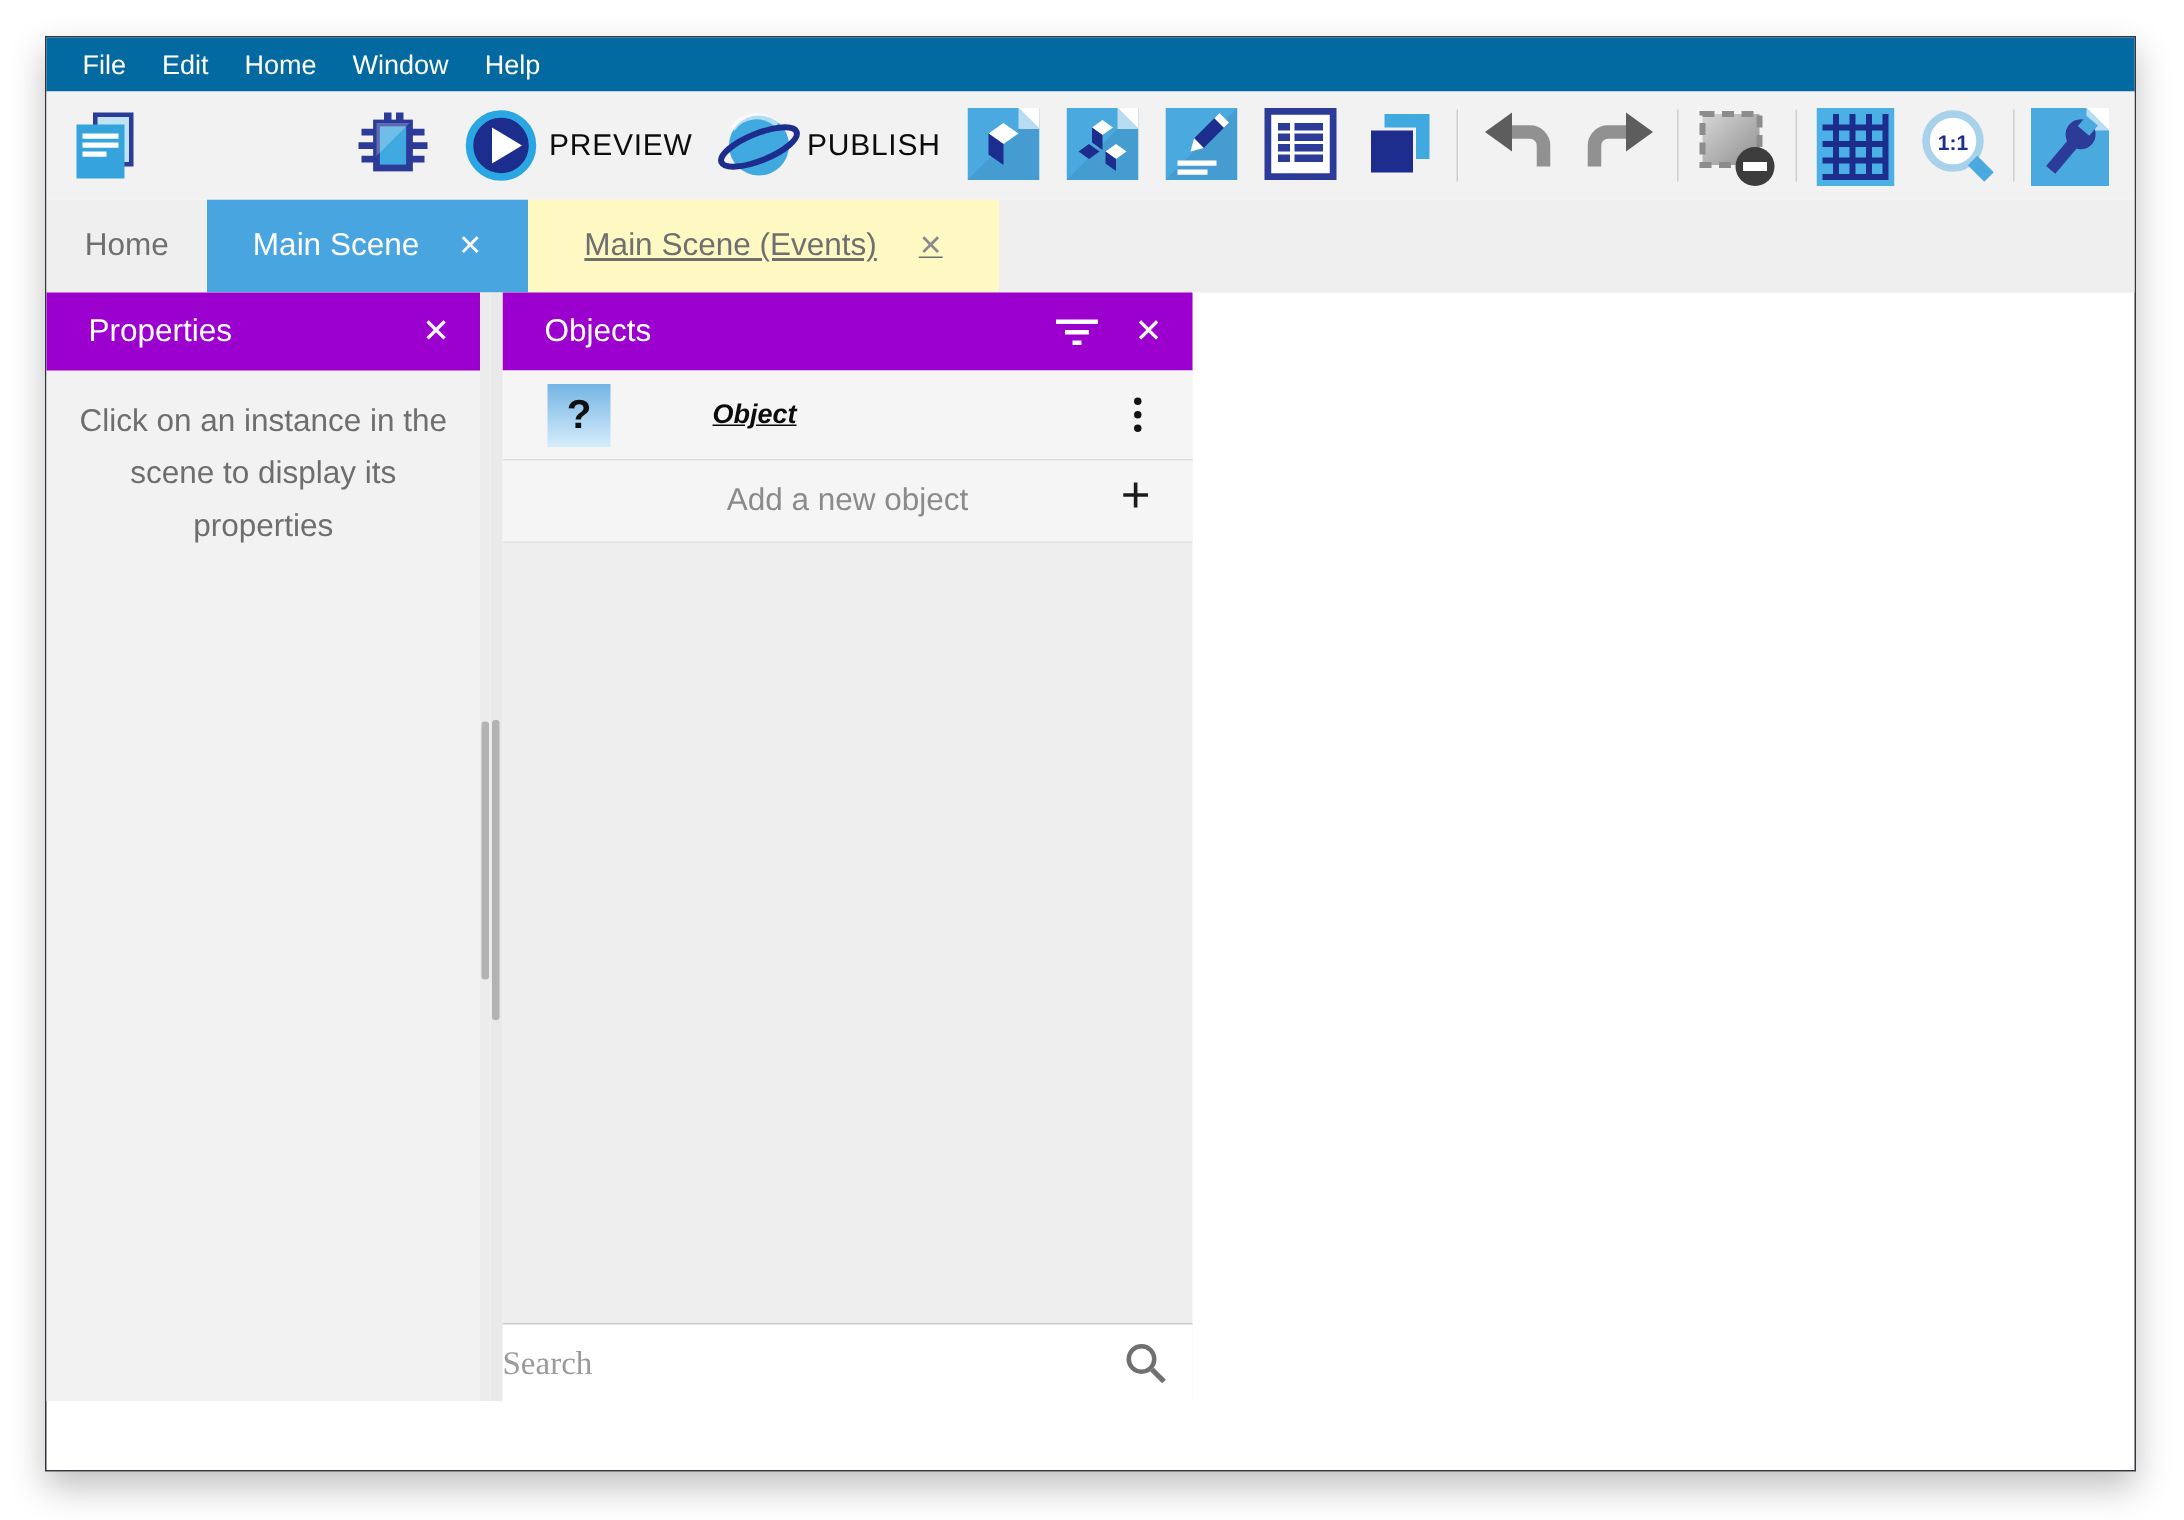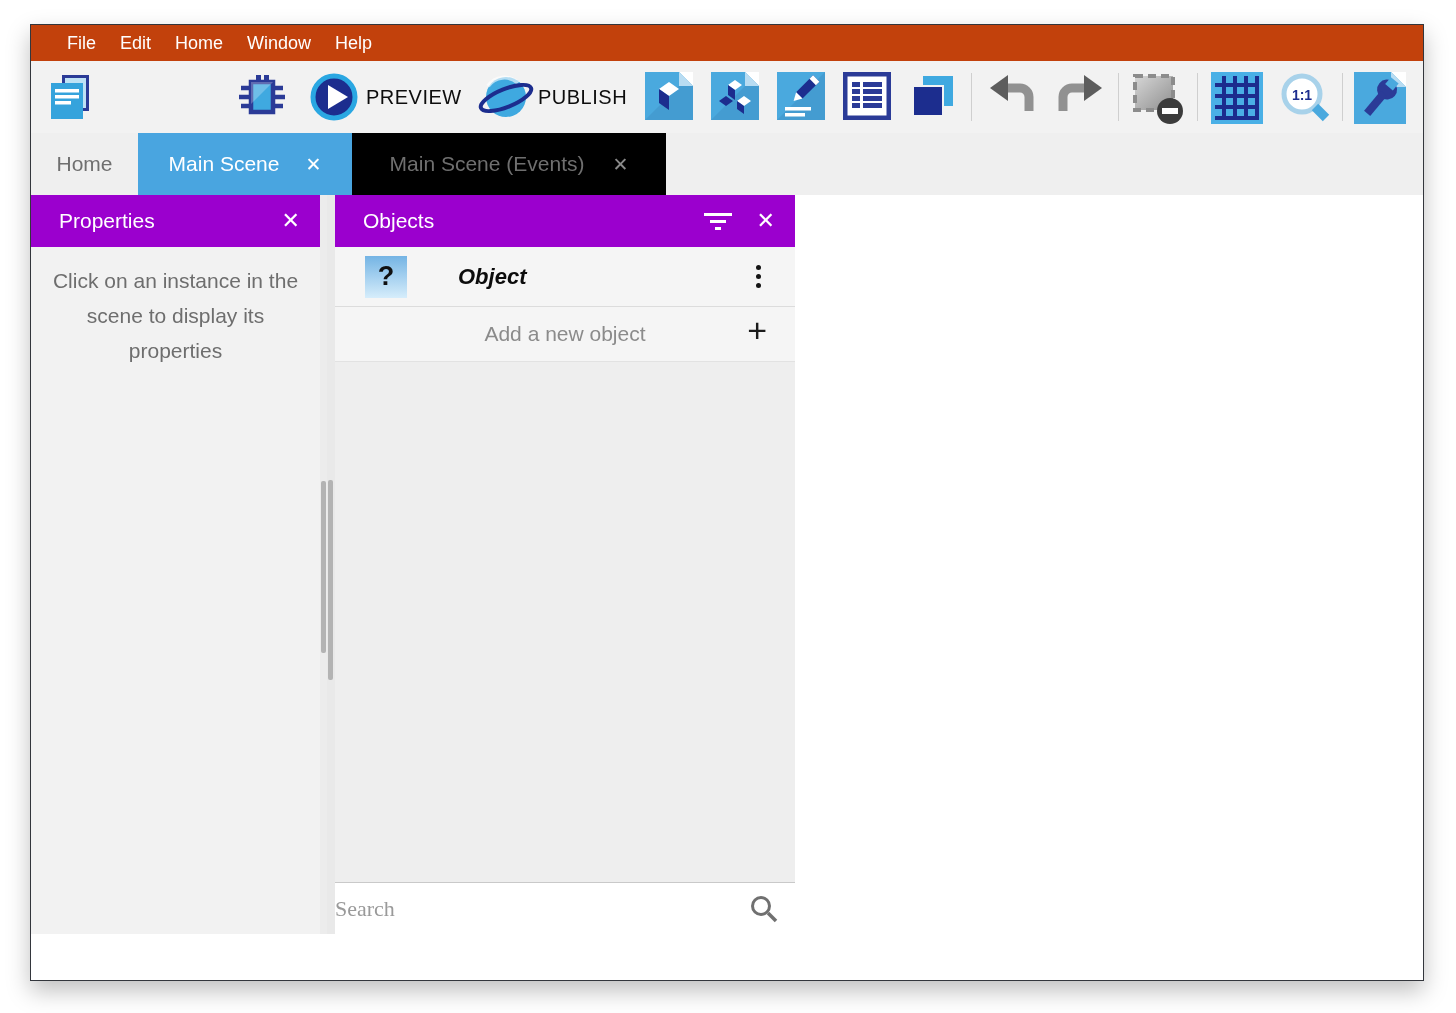--- a/index.html
+++ b/index.html
@@ -12,36 +12,36 @@
   
   .titlebar { height:46px; background:#fff; display:flex; align-items:center; padding-left:14px; }
   .logo { width:30px; height:30px; flex:none; }
   .title-text { margin-left:30px; font-size:19px; color:#0b0b0b; white-space:nowrap; }
   .win-controls { margin-left:auto; display:flex; height:100%; }
   .win-btn { width:54px; height:100%; display:flex; align-items:center; justify-content:center; }
   .min-glyph { width:13px; height:0; border-top:2px solid #1c1c1c; display:block; }
   .max-glyph { width:13px; height:13px; border:1.6px solid #1c1c1c; display:block; }
 
   
-  .menubar { height:36px; background:#c2410c; display:flex; align-items:flex-start; padding-left:24px; }
+  .menubar { height:36px; background:#0369a1; display:flex; align-items:flex-start; padding-left:12px; }
   .menu-item { color:#fff; font-size:18px; padding:0 12px; line-height:36px; }
 
   
   .toolbar { position:relative; height:72px; background:#f2f2f2; }
   .tb { position:absolute; top:11px; }
   .tb-label { position:absolute; top:0; height:72px; line-height:72px; font-size:20px; color:#0d0d0d; letter-spacing:.5px; }
   .tb-sep { position:absolute; top:12px; width:1px; height:48px; background:#cfcfcf; }
 
   
   .tabbar { height:62px; background:#efefef; display:flex; font-size:21px; }
   .tab { display:flex; align-items:center; justify-content:center; height:100%; }
   .tab-home { width:107px; color:#6f6f6f; }
   .tab-active { width:214px; background:#49a5e0; color:#fff; gap:26px; }
   .tab-active .tab-close { color:#fff; font-size:19px; }
-  .tab-events { width:314px; background:#000000; color:#6f6f6f; gap:28px; }
+  .tab-events { width:314px; background:#fef9c3; color:#6f6f6f; gap:28px;text-decoration:underline; }
   .tab-events .tab-close { color:#8a8a8a; font-size:19px; }
 
   
   .content { display:flex; height:739px; }
 
   .panel-header { height:52px; background:#9b00ce; display:flex; align-items:center; padding:0 20px 0 28px; }
   .panel-title { color:#fff; font-size:21px; }
   .panel-close { color:#fff; font-size:22px; font-weight:300; margin-left:24px; }
 
   .props-panel { width:289px; background:#f2f2f2; display:flex; flex-direction:column; }
@@ -65,21 +65,21 @@
                  border-radius:3px 10px 0 0; color:#cbcbcb; font-size:23px; font-weight:bold;
                  display:flex; align-items:center; padding-left:9px; }
 
   .objects-panel { width:460px; background:#eeeeee; display:flex; flex-direction:column; }
   .obj-header-spacer { flex:1; }
   .object-row { height:60px; background:#f5f5f5; border-bottom:1px solid #dcdcdc;
                 display:flex; align-items:center; padding:0 28px 0 30px; }
   .object-thumb { width:42px; height:42px; background:linear-gradient(#74b4e4,#d6edfb);
                   display:flex; align-items:center; justify-content:center;
                   font-size:27px; font-weight:bold; color:#101010; }
-  .object-name { margin-left:51px; font-size:22px; font-weight:bold; font-style:italic; color:#0c0c0c; }
+  .object-name { margin-left:68px; font-size:18px; font-weight:bold; font-style:italic; color:#0c0c0c;text-decoration:underline; }
   .kebab { margin-left:auto; display:flex; flex-direction:column; gap:4px; padding:6px; }
   .kebab i { width:5px; height:5px; border-radius:50%; background:#141414; }
   .add-row { height:55px; background:#f5f5f5; border-bottom:1px solid #e2e2e2; position:relative;
              display:flex; align-items:center; justify-content:center; }
   .add-label { font-size:21px; color:#8b8b8b; }
   .add-plus { position:absolute; right:28px; top:4px; font-size:34px; font-weight:300; color:#1b1b1b; }
   .obj-filler { flex:1; }
   .search-bar { height:52px; background:#fff; border-top:1px solid #c9c9c9; display:flex; align-items:center; }
   .search-input { flex:1; border:none; outline:none; background:transparent; font-size:22px;
                   color:#444; font-family:Liberation Serif, serif; }

